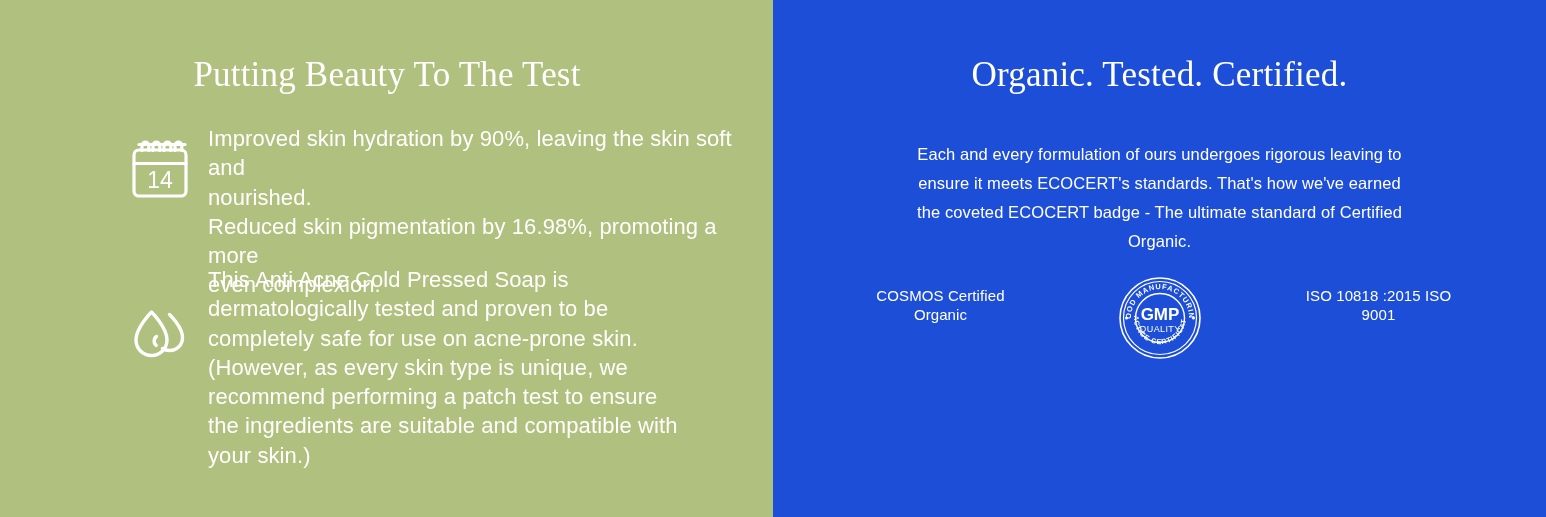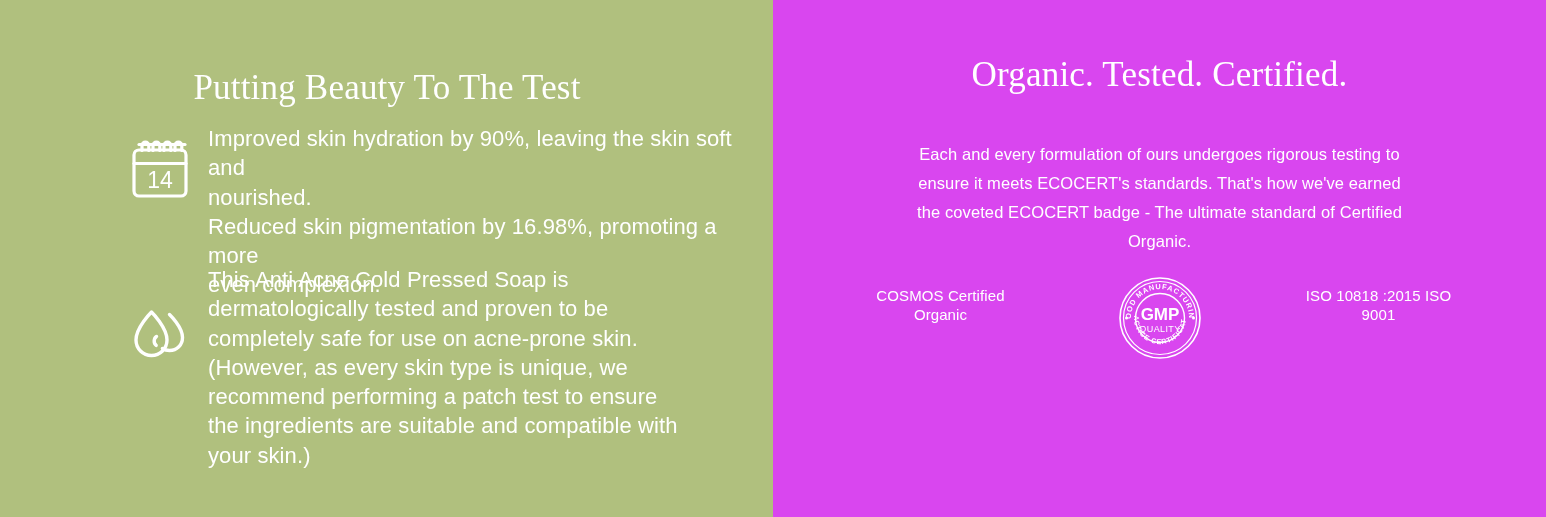--- a/index.html
+++ b/index.html
@@ -21,37 +21,37 @@
   .panel {
     box-sizing: border-box;
     width: 773px;
     height: 517px;
     position: relative;
   }
   .panel-left {
     background: #b0c07e;
   }
   .panel-right {
-    background: #d946ef;
+    background: #1d4ed8;
   }
 
   
   .title {
     font-family: "Liberation Serif", "DejaVu Serif", serif;
     color: #ffffff;
     font-weight: 400;
     font-size: 35px;
     line-height: 1;
     text-align: center;
     letter-spacing: 0.2px;
   }
   .title-left {
     position: absolute;
     left: 0;
-    top: 70px;
+    top: 57px;
     width: 628px;
     padding-right: 10px;
   }
   .title-left-inner {
     display: block;
     width: 620px;
     margin-left: 77px;
   }
   .title-right {
     position: absolute;
@@ -190,21 +190,21 @@
 the ingredients are suitable and compatible with
 your skin.)</div>
     </div>
 
   </section>
 
   <section class="panel panel-right">
 
     <div class="title title-right">Organic. Tested. Certified.</div>
 
-    <p class="right-para">Each and every formulation of ours undergoes rigorous testing to ensure it meets ECOCERT's standards. That's how we've earned the coveted ECOCERT badge - The ultimate standard of Certified Organic.</p>
+    <p class="right-para">Each and every formulation of ours undergoes rigorous leaving to ensure it meets ECOCERT's standards. That's how we've earned the coveted ECOCERT badge - The ultimate standard of Certified Organic.</p>
 
     <div class="badges">
 
       <div class="badge">
         <div class="badge-caption">COSMOS Certified Organic</div>
       </div>
 
       <div class="badge">
         <div class="badge-art">
           <svg width="86" height="86" viewBox="0 0 86 86" aria-hidden="true">

